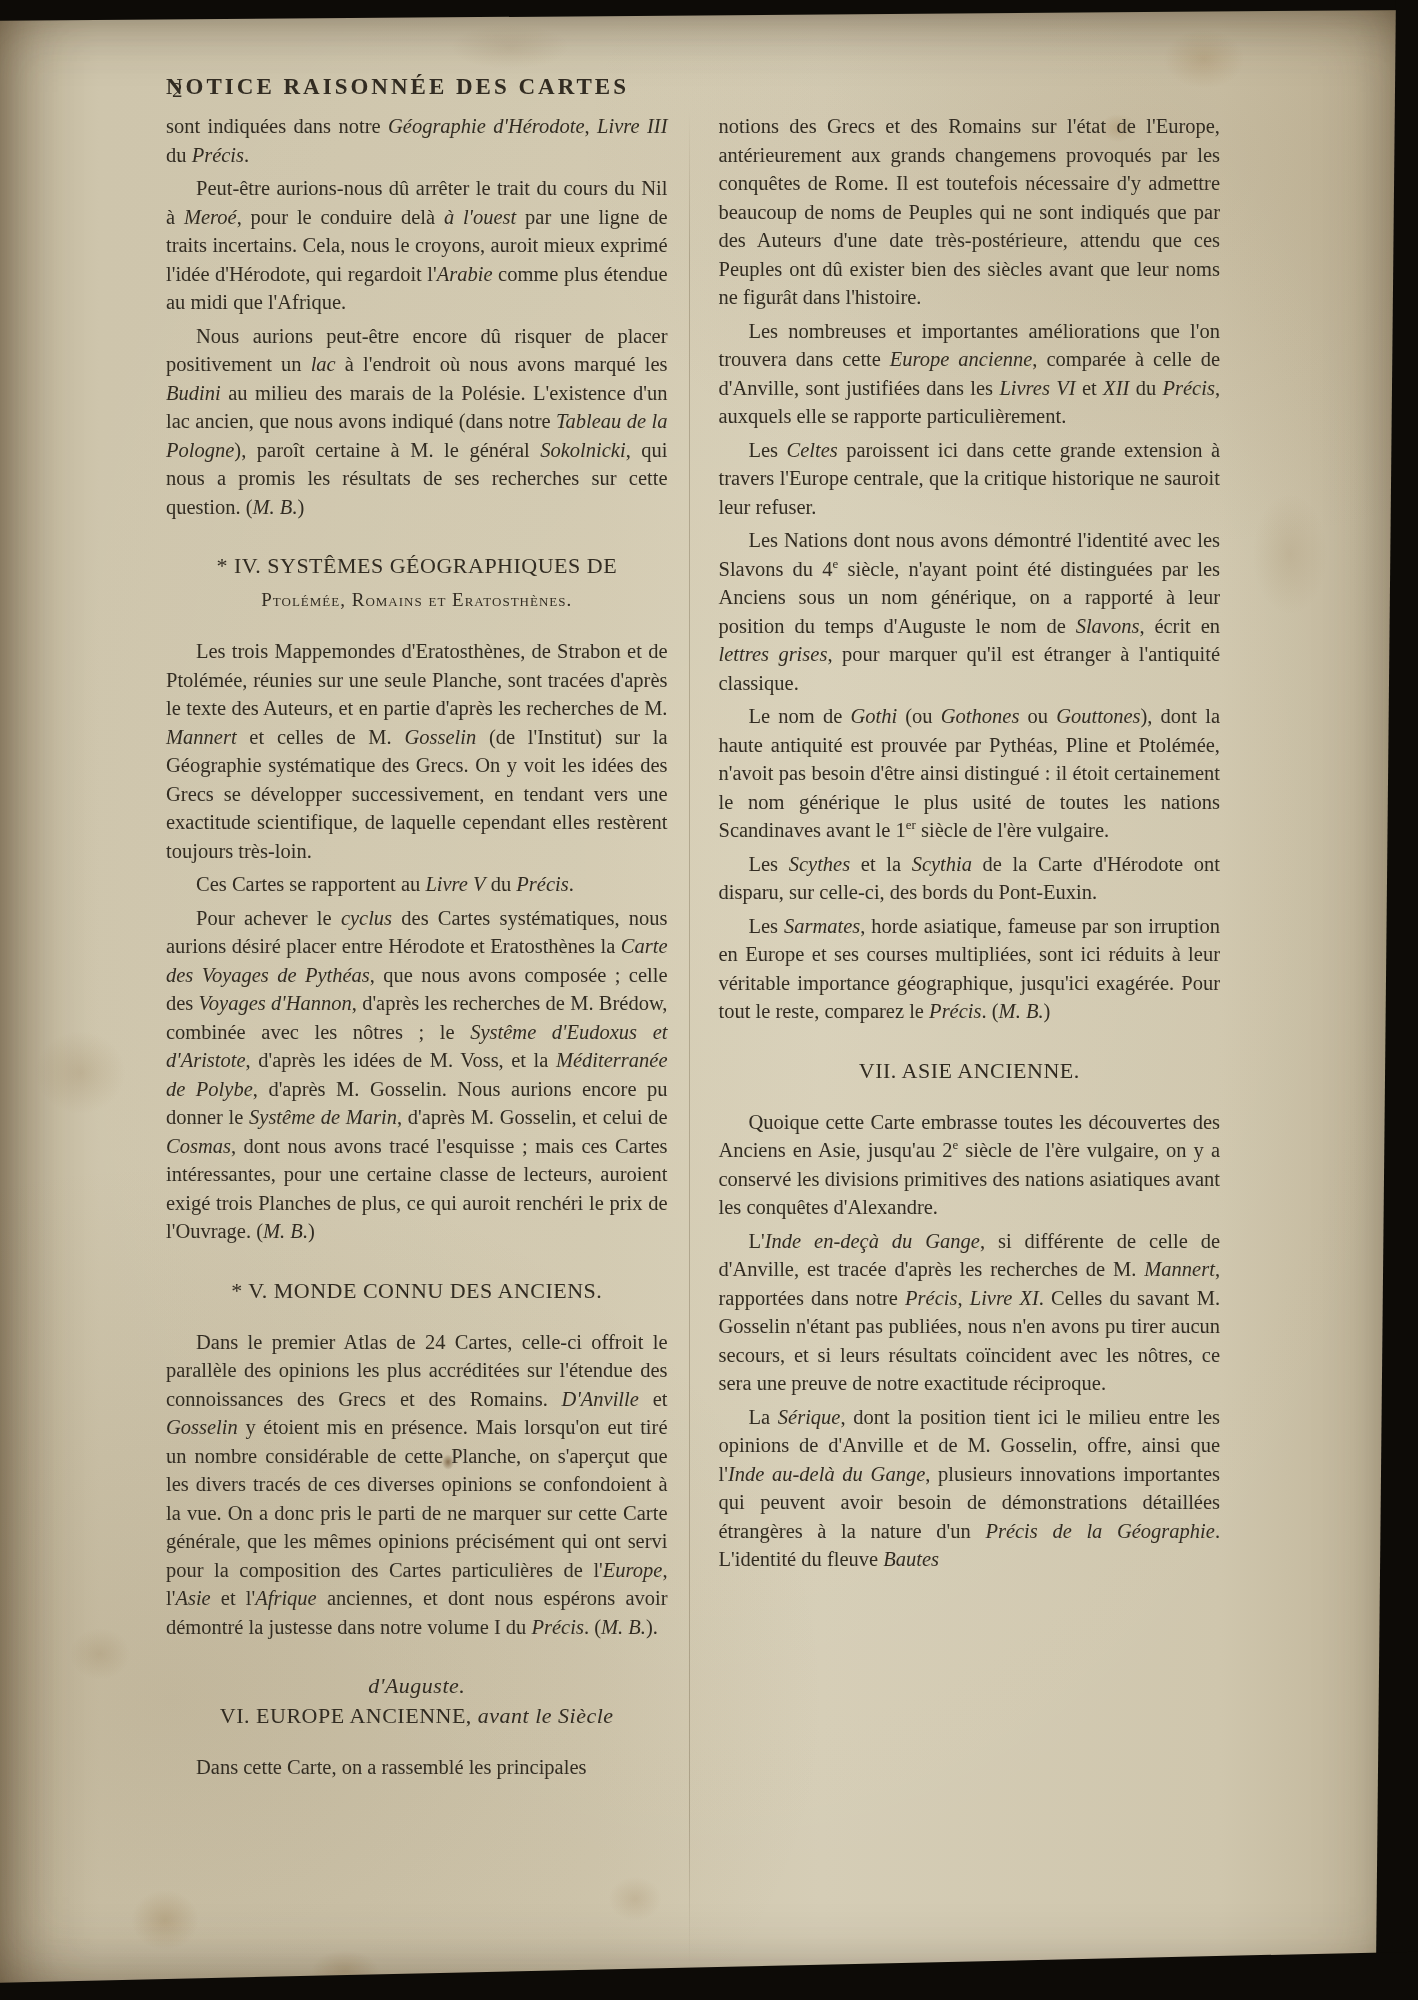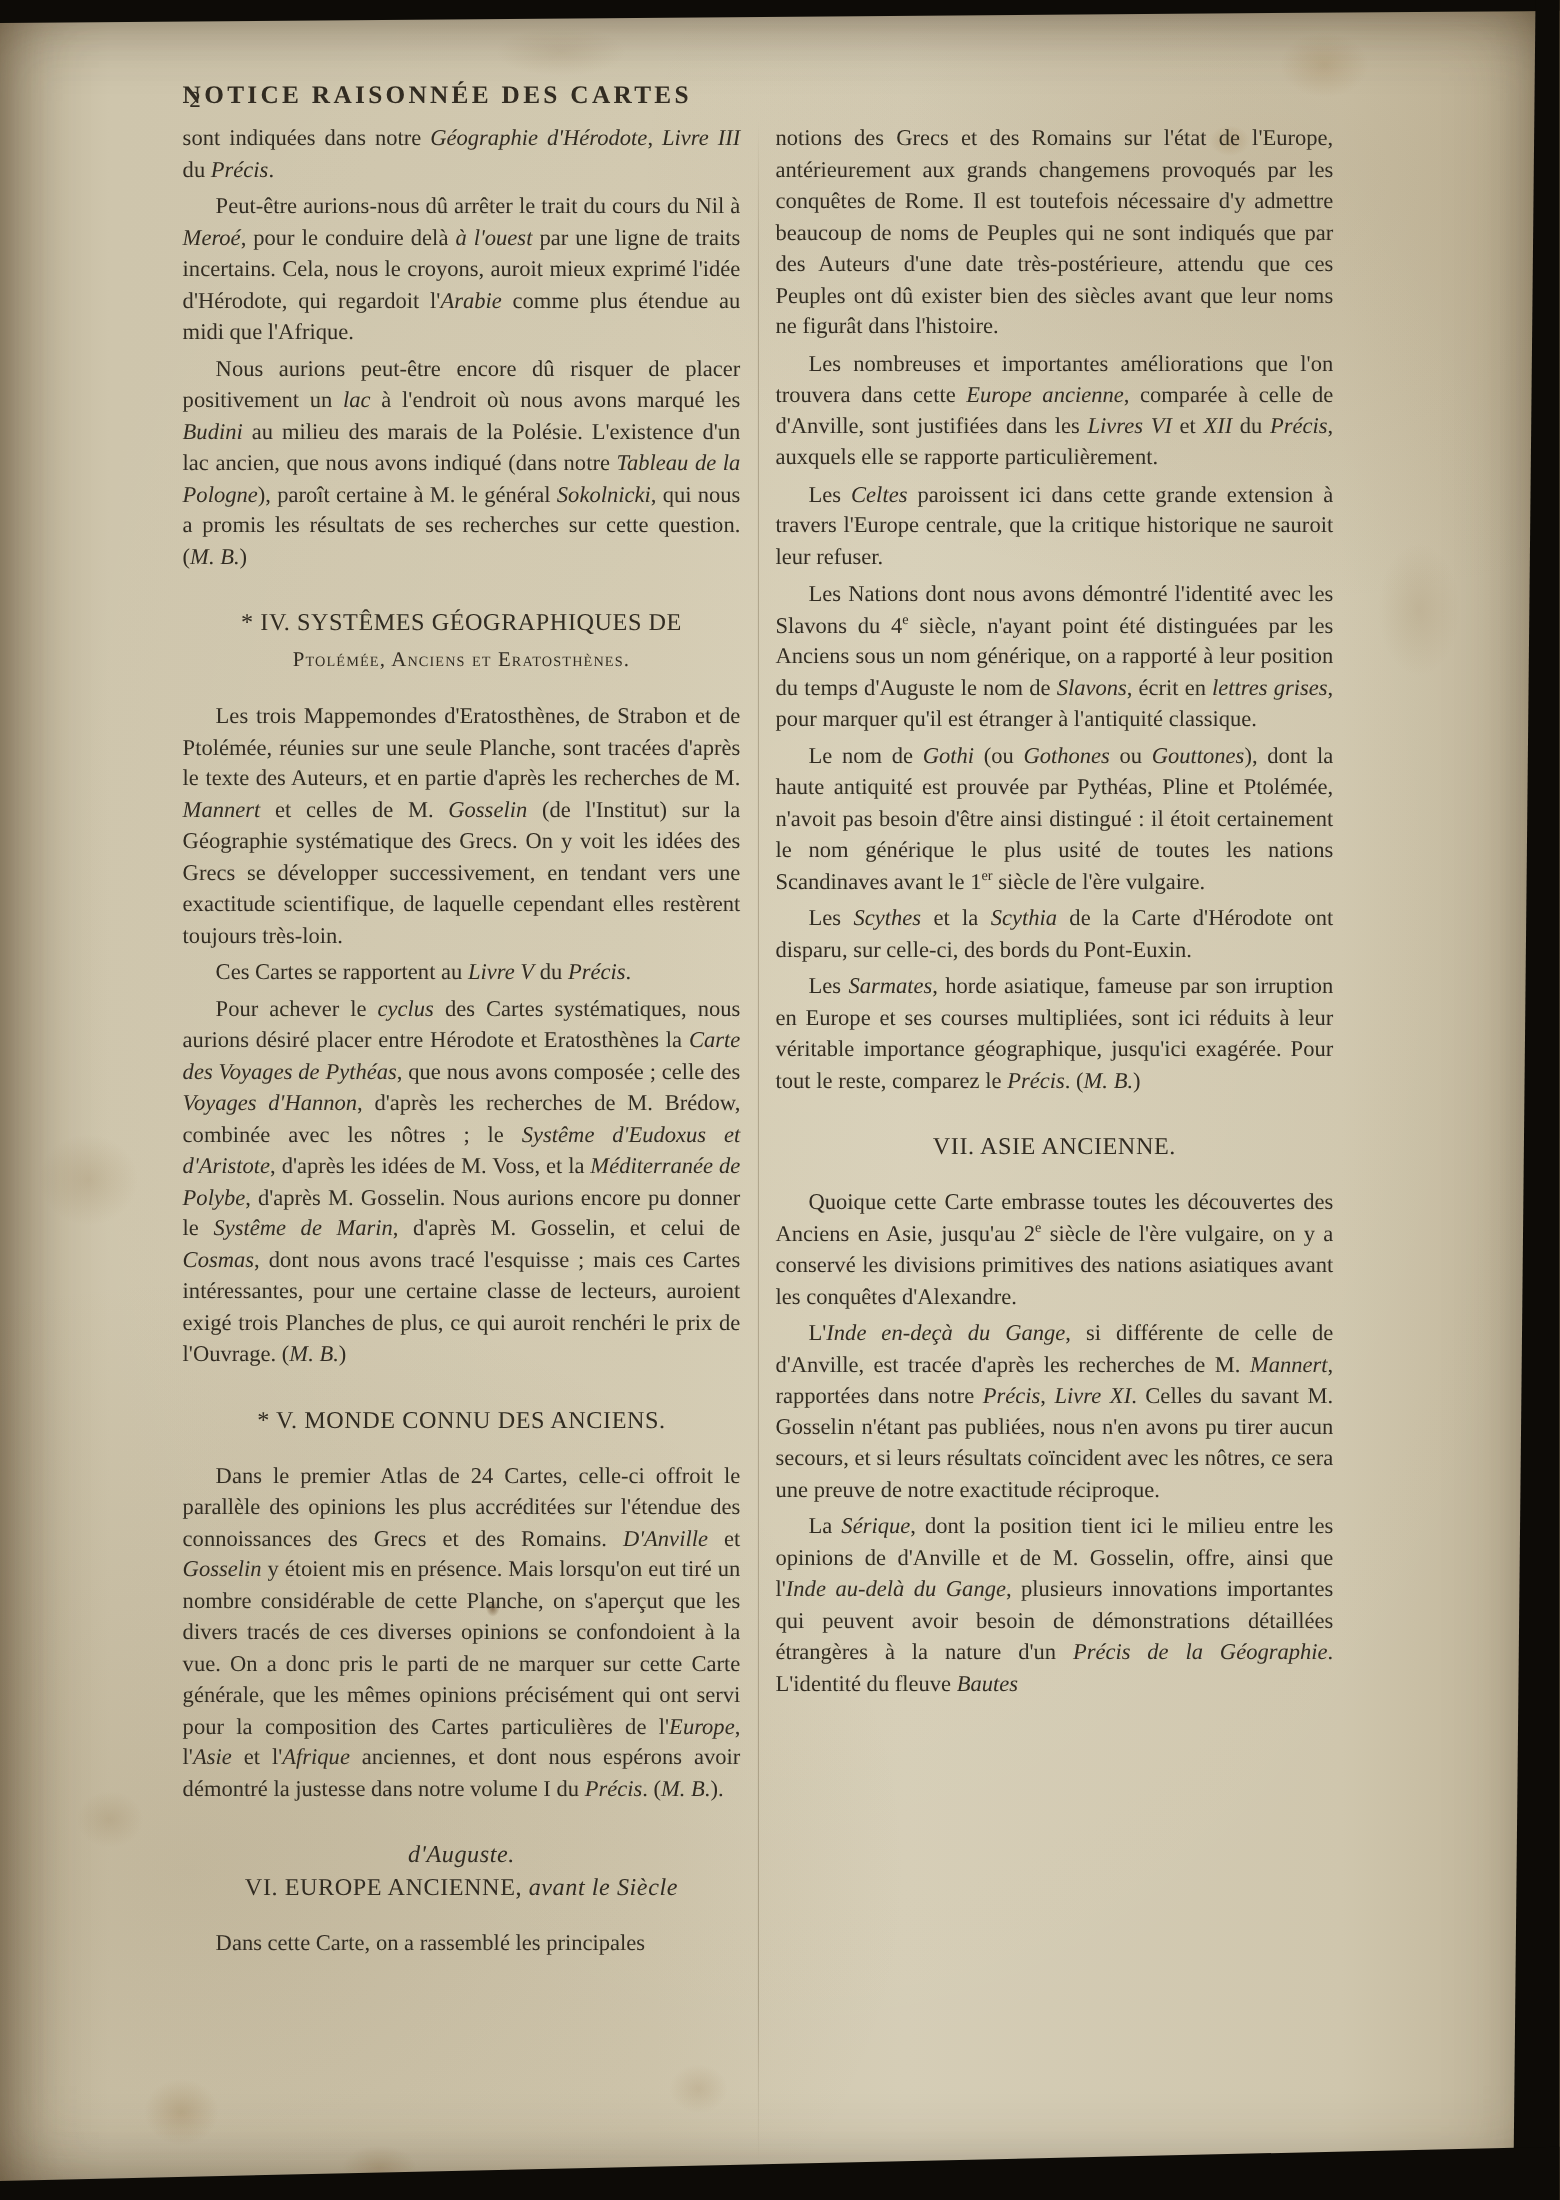--- a/index.html
+++ b/index.html
@@ -48,21 +48,21 @@
     position:absolute; left:172px; top:78px; z-index:2;
     font-size:21px; color:var(--ink, #322c22);
   }
   .running-title {
     position:absolute; left:166px; top:74px; width:1054px; z-index:2;
     text-align:left; font-size:23px; font-weight:bold; letter-spacing:3px;
     color:var(--ink, #322c22);
   }
   .columns {
     position:absolute; left:166px; top:112px; width:1054px; z-index:2;
-    display:flex; gap:32px;
+    display:flex; gap:51px;
     color:var(--ink, #322c22);
   }
   .col { width:507px; text-align:justify; font-size:20.5px; line-height:28.5px; hyphens:auto; }
   .col-rule {
     position:absolute; left:689px; top:110px; width:1px; height:1855px; z-index:1;
     background:linear-gradient(rgba(80,65,40,0), rgba(80,65,40,.28) 8%, rgba(80,65,40,.28) 92%, rgba(80,65,40,0));
   }
   .para { text-indent:30px; }
   .para.flush { text-indent:0; }
   .para + .para { margin-top:5px; }
@@ -96,21 +96,21 @@
   <span class="page-number">2</span>
   <div class="running-title">NOTICE RAISONNÉE DES CARTES</div>
 
   <div class="columns">
     <div class="col">
         <p class="para flush"><span>sont indiquées dans notre </span><span class="it">Géographie d'Hérodote</span><span>, </span><span class="it">Livre III</span><span> du </span><span class="it">Précis</span><span>.</span></p>
         <p class="para"><span>Peut-être aurions-nous dû arrêter le trait du cours du Nil à </span><span class="it">Meroé</span><span>, pour le conduire delà </span><span class="it">à l'ouest</span><span> par une ligne de traits incertains. Cela, nous le croyons, auroit mieux exprimé l'idée d'Hérodote, qui regardoit l'</span><span class="it">Arabie</span><span> comme plus étendue au midi que l'Afrique.</span></p>
         <p class="para"><span>Nous aurions peut-être encore dû risquer de placer positivement un </span><span class="it">lac</span><span> à l'endroit où nous avons marqué les </span><span class="it">Budini</span><span> au milieu des marais de la Polésie. L'existence d'un lac ancien, que nous avons indiqué (dans notre </span><span class="it">Tableau de la Pologne</span><span>), paroît certaine à M. le général </span><span class="it">Sokolnicki</span><span>, qui nous a promis les résultats de ses recherches sur cette question. (</span><span class="it">M. B.</span><span>)</span></p>
         <div class="heading">
           <div class="h-line h-main"><span>* IV. SYSTÊMES GÉOGRAPHIQUES DE</span></div>
-          <div class="h-line h-sc"><span class="sc">Ptolémée, Anciens et Eratosthènes.</span></div>
+          <div class="h-line h-sc"><span class="sc">Ptolémée, Romains et Eratosthènes.</span></div>
         </div>
         <p class="para"><span>Les trois Mappemondes d'Eratosthènes, de Strabon et de Ptolémée, réunies sur une seule Planche, sont tracées d'après le texte des Auteurs, et en partie d'après les recherches de M. </span><span class="it">Mannert</span><span> et celles de M. </span><span class="it">Gosselin</span><span> (de l'Institut) sur la Géographie systématique des Grecs. On y voit les idées des Grecs se développer successivement, en tendant vers une exactitude scientifique, de laquelle cependant elles restèrent toujours très-loin.</span></p>
         <p class="para"><span>Ces Cartes se rapportent au </span><span class="it">Livre V</span><span> du </span><span class="it">Précis</span><span>.</span></p>
         <p class="para"><span>Pour achever le </span><span class="it">cyclus</span><span> des Cartes systématiques, nous aurions désiré placer entre Hérodote et Eratosthènes la </span><span class="it">Carte des Voyages de Pythéas</span><span>, que nous avons composée ; celle des </span><span class="it">Voyages d'Hannon</span><span>, d'après les recherches de M. Brédow, combinée avec les nôtres ; le </span><span class="it">Systême d'Eudoxus et d'Aristote</span><span>, d'après les idées de M. Voss, et la </span><span class="it">Méditerranée de Polybe</span><span>, d'après M. Gosselin. Nous aurions encore pu donner le </span><span class="it">Systême de Marin</span><span>, d'après M. Gosselin, et celui de </span><span class="it">Cosmas</span><span>, dont nous avons tracé l'esquisse ; mais ces Cartes intéressantes, pour une certaine classe de lecteurs, auroient exigé trois Planches de plus, ce qui auroit renchéri le prix de l'Ouvrage. (</span><span class="it">M. B.</span><span>)</span></p>
         <div class="heading">
           <div class="h-line h-main"><span>* V. MONDE CONNU DES ANCIENS.</span></div>
         </div>
         <p class="para"><span>Dans le premier Atlas de 24 Cartes, celle-ci offroit le parallèle des opinions les plus accréditées sur l'étendue des connoissances des Grecs et des Romains. </span><span class="it">D'Anville</span><span> et </span><span class="it">Gosselin</span><span> y étoient mis en présence. Mais lorsqu'on eut tiré un nombre considérable de cette Planche, on s'aperçut que les divers tracés de ces diverses opinions se confondoient à la vue. On a donc pris le parti de ne marquer sur cette Carte générale, que les mêmes opinions précisément qui ont servi pour la composition des Cartes particulières de l'</span><span class="it">Europe</span><span>, l'</span><span class="it">Asie</span><span> et l'</span><span class="it">Afrique</span><span> anciennes, et dont nous espérons avoir démontré la justesse dans notre volume I du </span><span class="it">Précis</span><span>. (</span><span class="it">M. B.</span><span>).</span></p>
         <div class="heading">
           <div class="h-line h-main"><span class="it">d'Auguste.</span></div>

